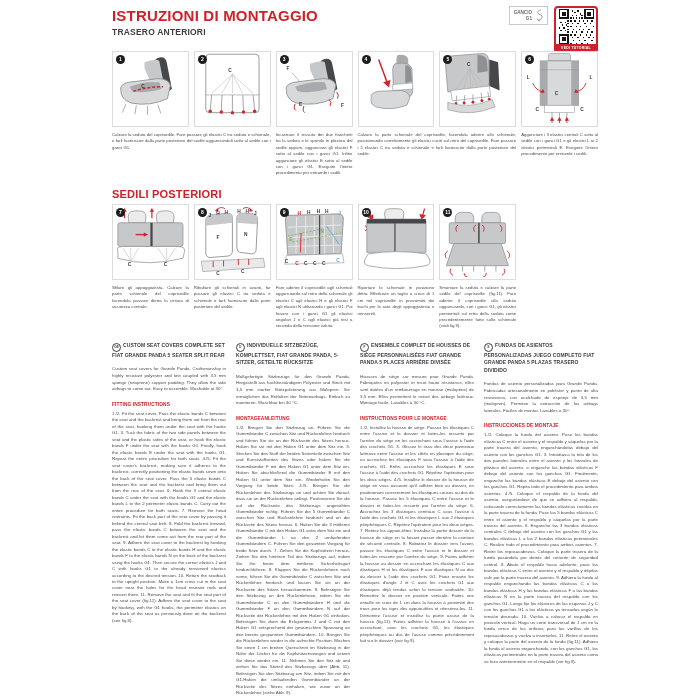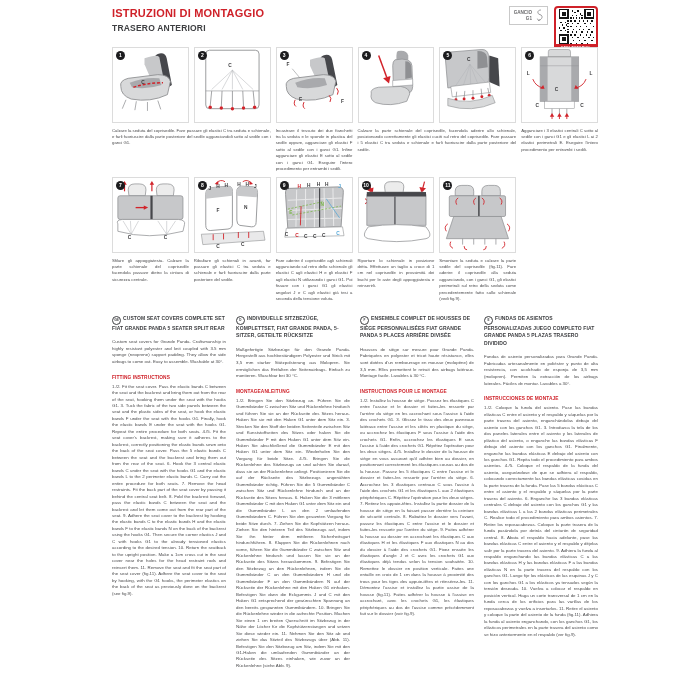--- a/index.html
+++ b/index.html
@@ -3,21 +3,21 @@
 <meta charset="utf-8">
 <style>
   html,body{margin:0;padding:0;}
   body{
     width:700px;height:700px;background:#ffffff;position:relative;overflow:hidden;
     font-family:"Liberation Sans", sans-serif;color:#4a4a4c;
     -webkit-font-smoothing:antialiased;
   }
   .page{position:absolute;left:112px;top:8px;width:486px;}
   
-  .title{font-size:11px;font-weight:bold;color:#cf2129;letter-spacing:.2px;line-height:1.05;}
+  .title{font-size:15px;font-weight:bold;color:#cf2129;letter-spacing:.2px;line-height:1.05;}
   .subtitle{font-size:8.5px;font-weight:bold;color:#3f4043;margin-top:3px;letter-spacing:.2px;}
   .topright{position:absolute;top:6px;right:102px;display:flex;gap:6px;align-items:flex-start;}
   .hookbox{border:0.6px solid #c9c9c9;padding:2px 4px;display:flex;align-items:center;gap:3px;background:#fff;}
   .hookbox .ht{font-size:4.6px;font-weight:bold;color:#6a6a6c;text-align:right;line-height:1.2;}
   .qrwrap{width:40px;border:2.5px solid #cf2129;border-radius:4px;overflow:hidden;background:#fff;}
   .qrwrap svg{display:block;width:35px;height:35px;margin:0 auto;padding-top:1px;}
   .qrlabel{background:#cf2129;color:#fff;font-size:3.4px;font-weight:bold;text-align:center;padding:2px 0 1.5px;letter-spacing:.3px;}
   
   .row{display:grid;grid-template-columns:repeat(6,1fr);gap:5px;margin-top:14px;}
   .panel{position:relative;border:0.7px solid #dcdcdc;height:74px;background:#fff;}
@@ -221,20 +221,21 @@
     </div>
   </div>
 
   <div class="caps">
     <div class="cap span2">Calzare la seduta del coprisedile. Fare passare gli elastici C tra seduta e schienale, e farli fuoriuscire dalla parte posteriore del sedile agganciandoli sotto al sedile con i ganci G1.</div>
     <div class="cap">Incastrare il tessuto dei due fianchetti tra la seduta e le sponde in plastica del sedile oppure, agganciare gli elastici F sotto al sedile con i ganci G1. Infine agganciare gli elastici E sotto al sedile con i ganci G1. Eseguire l'intero procedimento per entrambi i sedili.</div>
     <div class="cap span2">Calzare la parte schienale del coprisedile, facendola aderire allo schienale, posizionando correttamente gli elastici cuciti sul retro del coprisedile. Fare passare i 5 elastici C tra seduta e schienale e farli fuoriuscire dalla parte posteriore del sedile.</div>
     <div class="cap">Agganciare i 3 elastici centrali C sotto al sedile con i ganci G1 e gli elastici L ai 2 elastici perimetrali E. Eseguire l'intero procedimento per entrambi i sedili.</div>
   </div>
 
+  <div class="rear-title">SEDILI POSTERIORI</div>
 
   <div class="row" style="margin-top:4px">
 
     <div class="panel">
       <span class="num">7</span>
       <svg viewBox="0 0 100 100">
         <path d="M20 16 q0 -8 9 -8 h6 q9 0 9 8 l-1 8 h-22Z" fill="#ececec" stroke="#8f9093" stroke-width="1"></path>
         <path d="M58 16 q0 -8 9 -8 h6 q9 0 9 8 l-1 8 h-22Z" fill="#ececec" stroke="#8f9093" stroke-width="1"></path>
         <g stroke="#d2232a" stroke-width="1.6">
             <line x1="15" y1="18" x2="15" y2="7"></line>

